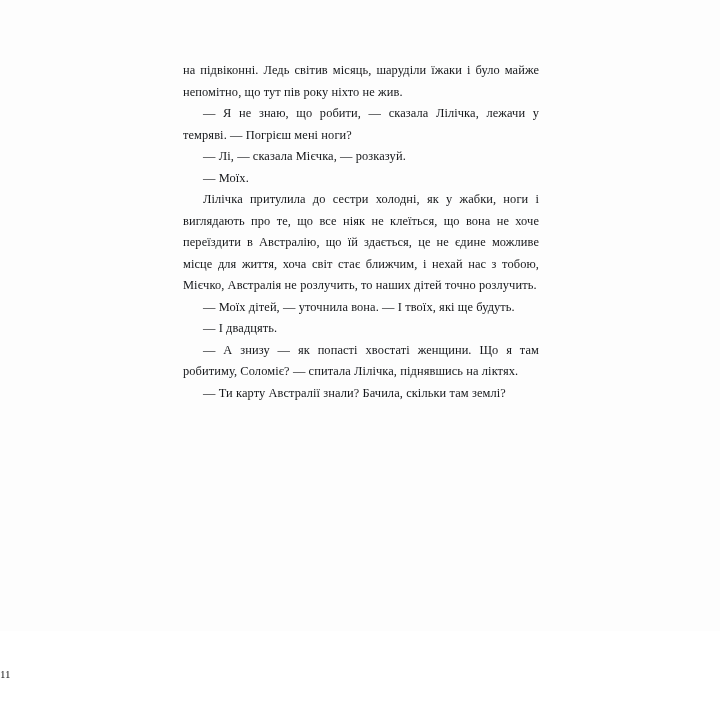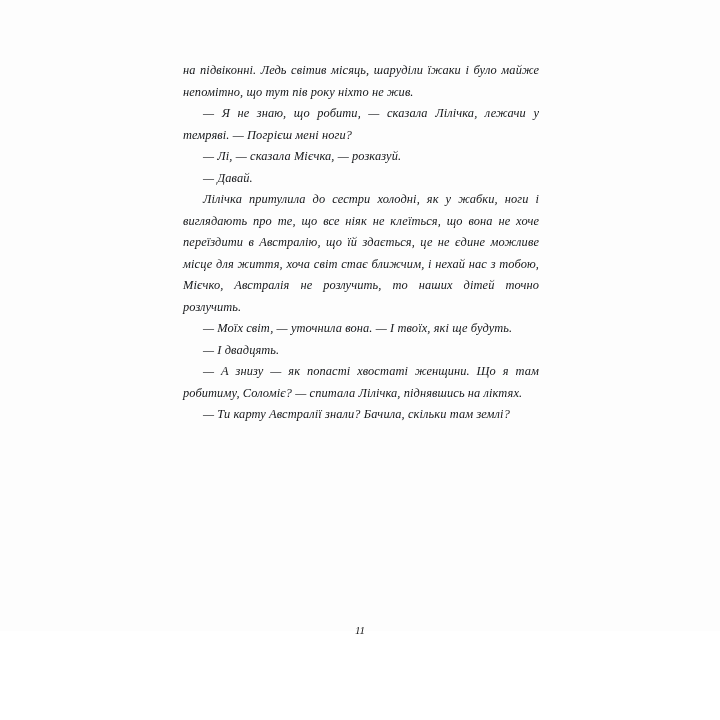--- a/index.html
+++ b/index.html
@@ -13,21 +13,20 @@
     font-family: "Liberation Serif", serif;
     color: #1a1a1a;
     overflow: hidden;
   }
   .page {
     position: relative;
     width: 720px;
     height: 631px;
     box-sizing: border-box;
     background: #fdfdfd;
-    font-style: italic;
   }
   .text-column {
     position: absolute;
     left: 183px;
     top: 60px;
     width: 356px;
   }
   .para {
     margin: 0;
     font-size: 12.4px;
@@ -39,36 +38,35 @@
     -webkit-hyphens: manual;
     hyphens: manual;
   }
   .para.indent {
     text-indent: 20px;
   }
   .page-number {
     position: absolute;
     left: 0;
     right: 0;
-    top: 624px;
-    text-align: center;
+    top: 668px;
     font-size: 11px;
     color: #1a1a1a;
     font-family: "Liberation Serif", serif;
   }
 </style>
 </head>
 <body>
 
 <div class="page">
   <div class="text-column">
     <p class="para">на підвіконні. Ледь світив місяць, шаруділи їжаки і було майже непомітно, що тут пів року ніхто не жив.</p>
     <p class="para indent">— Я не знаю, що робити, — сказала Лілічка, лежачи у темряві. — Погрієш мені ноги?</p>
     <p class="para indent">— Лі, — сказала Мієчка, — розказуй.</p>
-    <p class="para indent">— Давай.</p>
+    <p class="para indent">— Моїх.</p>
     <p class="para indent">Лілічка притулила до сестри холодні, як у жабки, ноги і виглядають про те, що все ніяк не клеїться, що вона не хоче переїздити в Австралію, що їй здається, це не єдине можливе місце для життя, хоча світ стає ближчим, і нехай нас з тобою, Мієчко, Австралія не розлучить, то наших дітей точно розлучить.</p>
-    <p class="para indent">— Моїх світ, — уточнила вона. — І твоїх, які ще будуть.</p>
+    <p class="para indent">— Моїх дітей, — уточнила вона. — І твоїх, які ще будуть.</p>
     <p class="para indent">— І двадцять.</p>
     <p class="para indent">— А знизу — як попасті хвостаті женщини. Що я там робитиму, Соломіє? — спитала Лілічка, піднявшись на ліктях.</p>
     <p class="para indent">— Ти карту Австралії знали? Бачила, скільки там землі?</p>
   </div>
   <div class="page-number">11</div>
 </div>
 
 </body></html>

